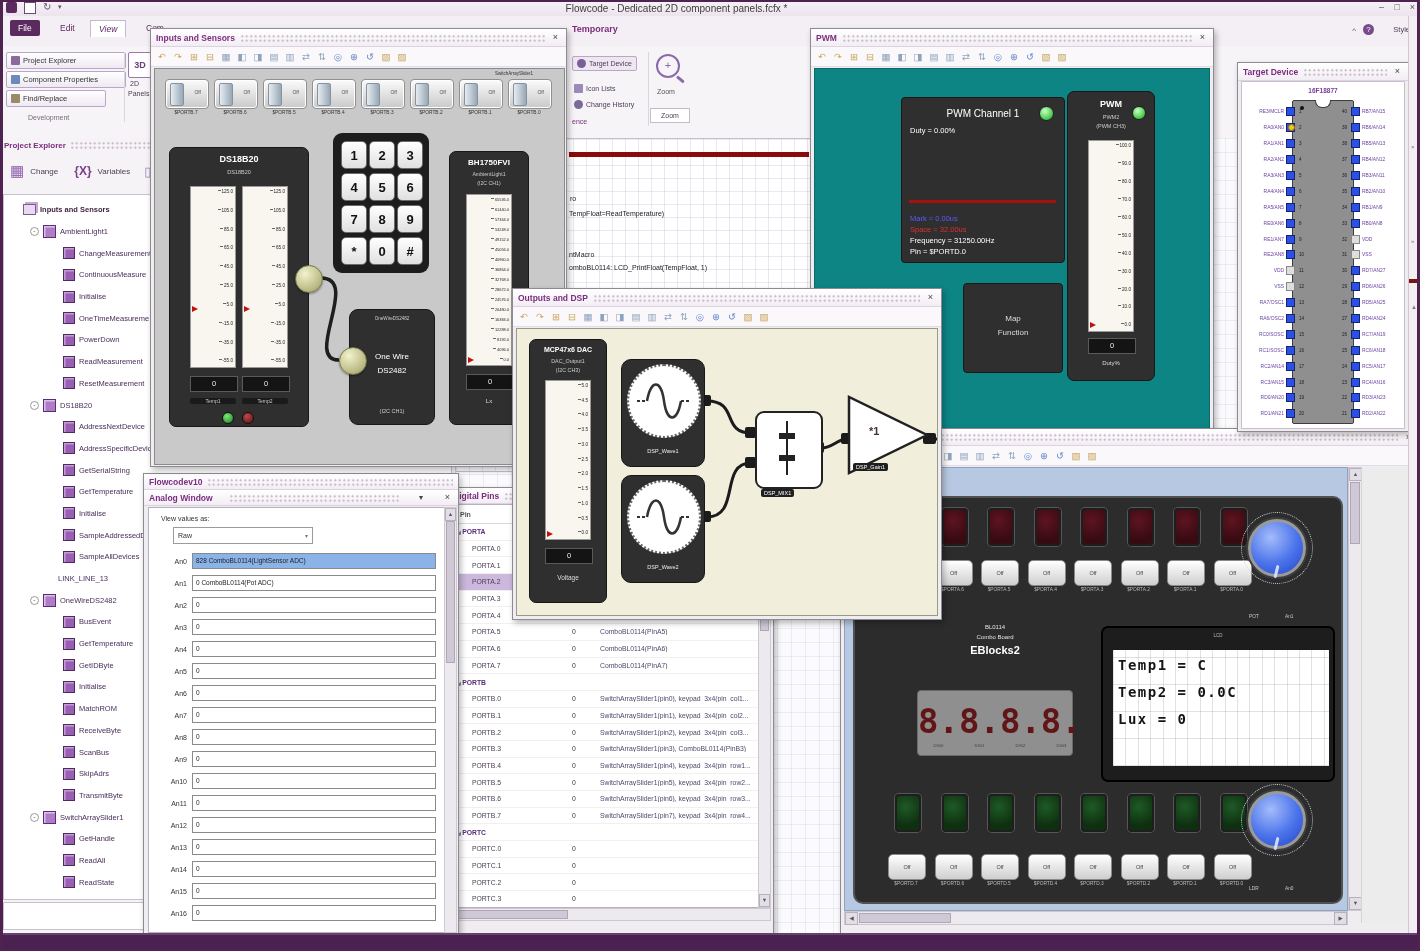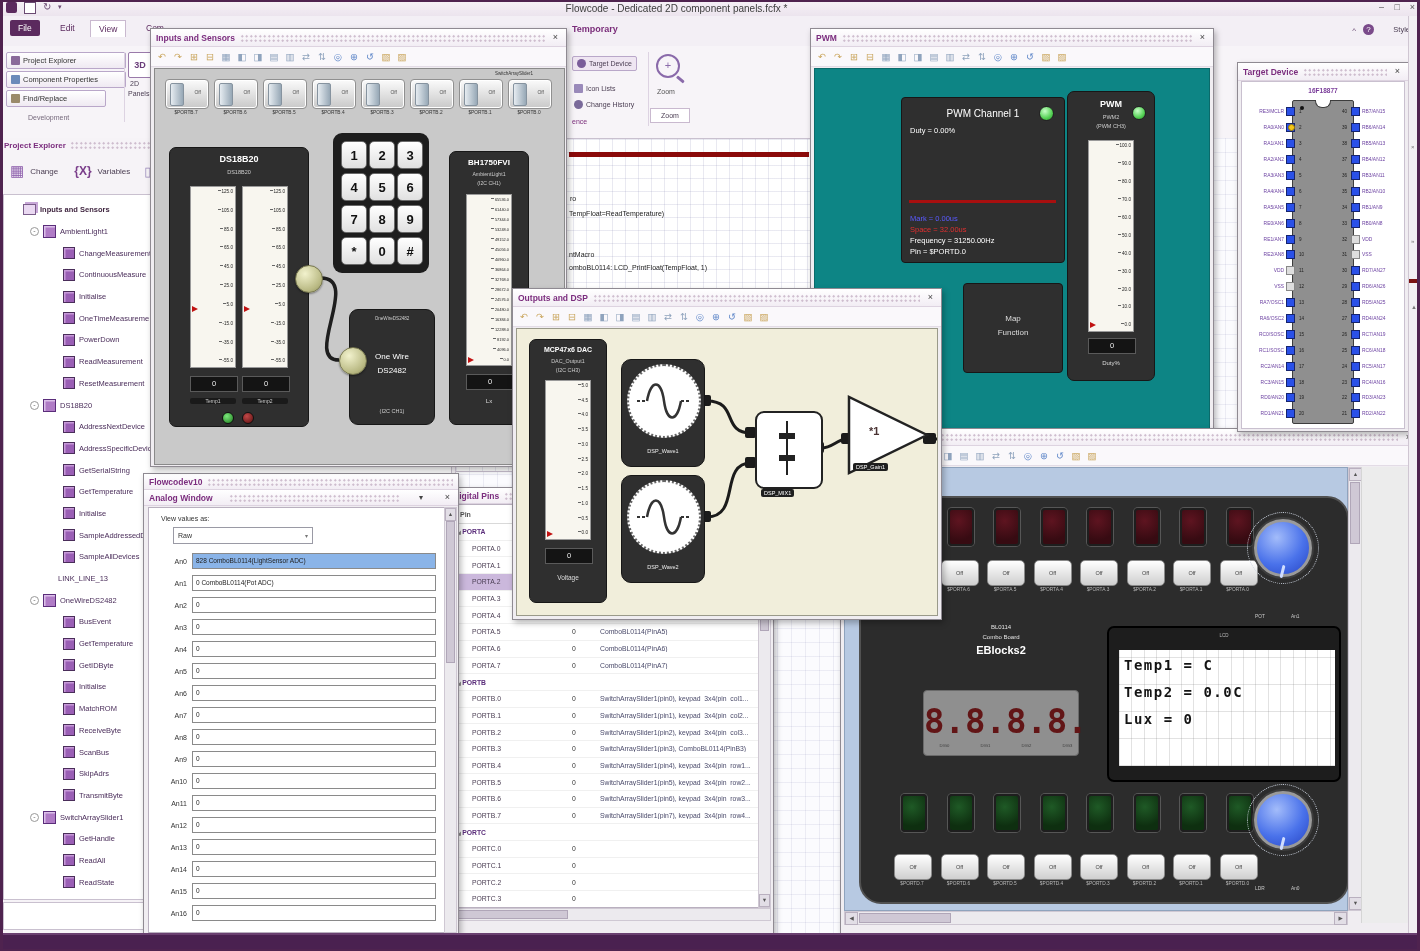--- a/index.html
+++ b/index.html
@@ -105,21 +105,21 @@
     <div class="abs" style="left:58px;top:3px;font-size:7px;color:#6a4a72;">▾</div>
     <div class="abs" style="left:0;top:3px;width:1353px;text-align:center;font-size:10px;color:#3d3d3d;">Flowcode - Dedicated 2D component panels.fcfx *</div>
     <div class="abs" style="right:36px;top:2px;font-size:9px;color:#555;">–</div>
     <div class="abs" style="right:20px;top:2px;font-size:9px;color:#555;">□</div>
     <div class="abs" style="right:5px;top:2px;font-size:9px;color:#555;">×</div>
   </div>
 
   <div class="abs" style="left:0;top:16px;width:1420px;height:30px;background:#f3eff5;">
     <div class="tab filetab" style="left:10px;top:4px;">File</div>
     <div class="tab" style="left:52px;top:4px;">Edit</div>
-    <div class="tab active" style="left:90px;top:4px;">View</div>
+    <div class="tab active" style="left:90px;top:4px;font-style:italic;">View</div>
     <div class="tab" style="left:138px;top:4px;">Com</div>
     <div class="abs" style="left:572px;top:8px;font-size:9px;font-weight:bold;color:#7a2d7a;">Temporary</div>
     <div class="abs" style="right:64px;top:10px;font-size:8px;color:#6a4a72;">^</div>
     <div class="abs" style="right:46px;top:8px;width:11px;height:11px;border-radius:50%;background:#7a4a8a;color:#fff;font-size:8px;text-align:center;line-height:11px;">?</div>
     <div class="abs" style="right:10px;top:9px;font-size:7.5px;color:#4a3d52;">Style</div>
   </div>
 
   <div class="abs" style="left:0;top:46px;width:1420px;height:92px;background:#f7f4f8;border-bottom:1px solid #d5cada;">
     <div class="rbtn" style="left:6px;top:6px;width:110px;">
         <span class="rico" style="background:#8a6a9a;"></span>
@@ -436,21 +436,21 @@
         <span class="ticon c-gray">⇄</span>
         <span class="ticon c-gray">⇅</span>
         <span class="ticon c-blue">◎</span>
         <span class="ticon c-blue">⊕</span>
         <span class="ticon c-blue">↺</span>
         <span class="ticon c-gold">▧</span>
         <span class="ticon c-gold">▨</span>
       </div>
     <div class="abs" style="left:3px;top:38px;width:502px;height:442px;background:#b7c9e2;border:1px solid #8fa3bd;">
 
-      <div class="abs" style="left:14px;top:28px;width:486px;height:404px;background:#2c2c2c;border:2px solid #515151;border-radius:22px;">
+      <div class="abs" style="left:8px;top:28px;width:486px;height:404px;background:#2c2c2c;border:2px solid #515151;border-radius:10px;">
 
         <div>
 
         <div class="colA" style="position:static;">
               <div class="ledr" style="left: 40px; top: 10px;"></div>
               <div class="pbtn" style="left: 33px; top: 62px;">Off</div>
               <div class="blbl" style="left: 29px; top: 89px;">$PORTA.7</div>
             </div>
             <div class="colA" style="position:static;">
               <div class="ledr" style="left: 86.5px; top: 10px;"></div>

